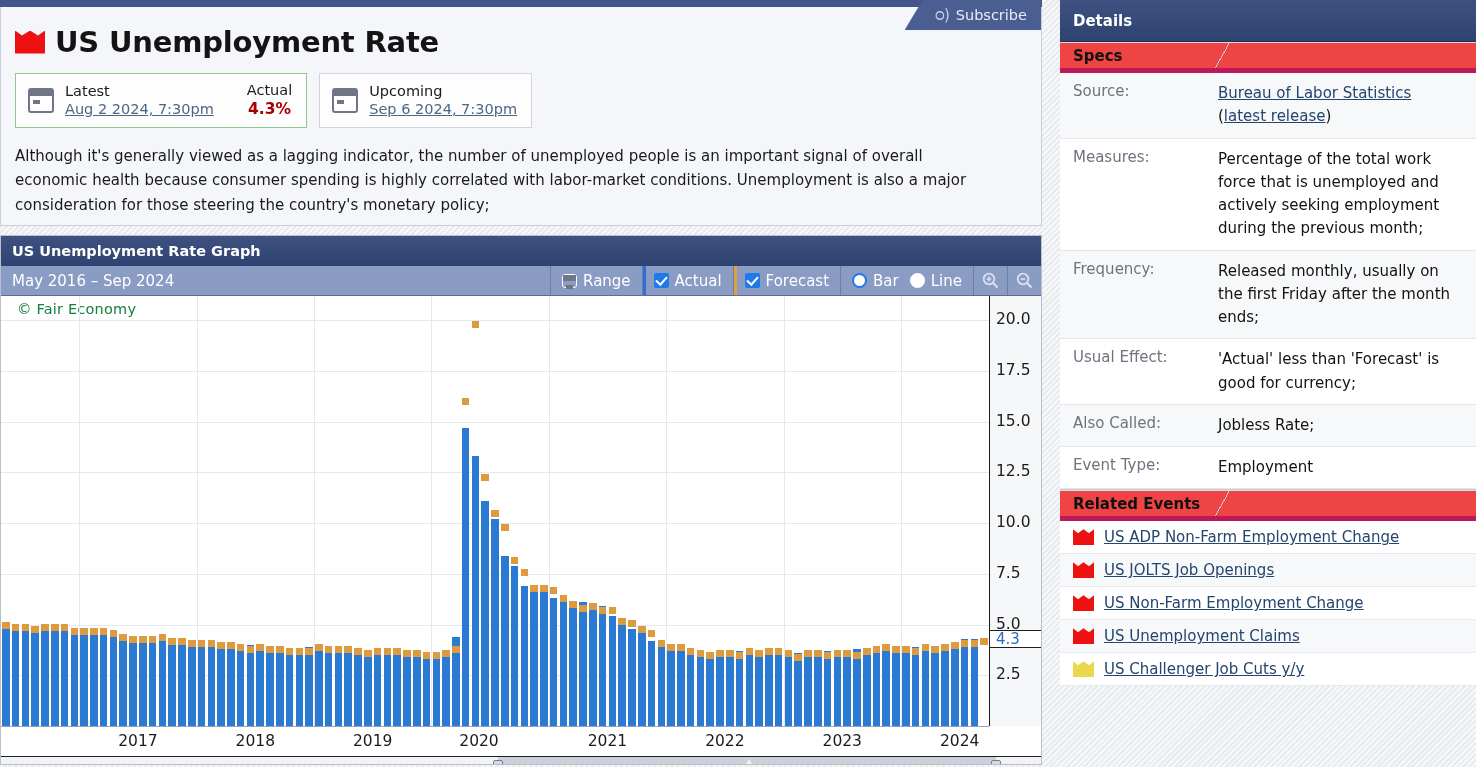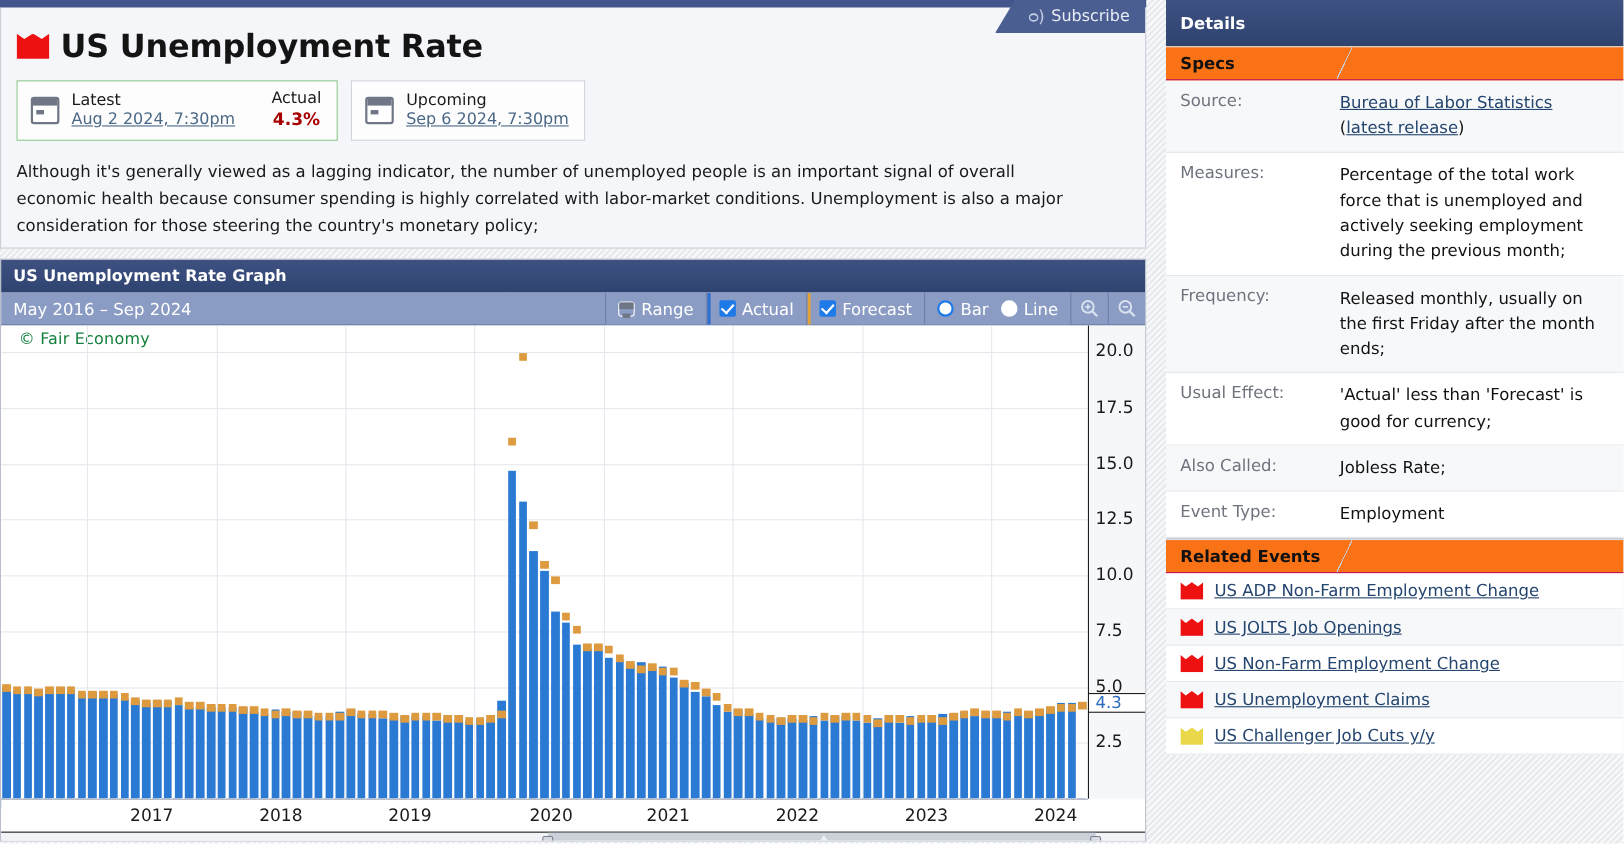--- a/index.html
+++ b/index.html
@@ -227,22 +227,22 @@
   }
   #details-hd {
     height: 42px; background: linear-gradient(#3e5181, #2f4370);
     color: #fff; font-size: 15px; font-weight: 700;
     display: flex; align-items: center; padding-left: 13px;
     border-bottom: 1px solid #20314f;
     text-align: center;
   }
   #details-body { background: #fff; border-bottom: 1px solid #c6cbd4; }
   .sec-hd {
-    position: relative; height: 31px; background: #f97316;
-    border-bottom: 1px solid #be185d; border-top: 1px solid #d9dde4;
+    position: relative; height: 31px; background: #ef4444;
+    border-bottom: 5px solid #be185d; border-top: 1px solid #d9dde4;
     display: flex; align-items: center; padding-left: 13px;
     font-size: 15px; font-weight: 700; color: #111;
   }
   .sec-hd::after {
     content: ""; position: absolute; left: 155px; top: 0; bottom: 0;
     width: 14px;
     background: linear-gradient(to bottom right, transparent 49%, #c9ced6 49%, #c9ced6 53%, transparent 53%);
   }
   .spec-row { display: flex; border-bottom: 1px solid #e3e6eb; }
   .spec-row:nth-child(odd) { background: #f7f8fa; }
@@ -591,21 +591,21 @@
             <div class="ytick" style="top: 115.755px;">15.0</div>
             <div class="ytick" style="top: 65.0472px;">17.5</div>
             <div class="ytick" style="top: 14.3396px;">20.0</div>
             <div id="cur-val" style="top: 333.783px;">4.3</div>
           </div>
         <div id="tickband"></div>
         <div id="xaxis">
             <div class="xtick" style="left: 136.95px;">2017</div>
             <div class="xtick" style="left: 254.337px; text-align: center;">2018</div>
             <div class="xtick" style="left: 371.723px;">2019</div>
-            <div class="xtick" style="left: 500px;">2020</div>
+            <div class="xtick" style="left: 478px;">2020</div>
             <div class="xtick" style="left: 606.495px;">2021</div>
             <div class="xtick" style="left: 723.881px;">2022</div>
             <div class="xtick" style="left: 841.267px;">2023</div>
             <div class="xtick" style="left: 958.653px;">2024</div>
           </div>
         <div id="scroll-track">
           <div id="scroll-thumb">
             <div id="thumb-arrow"></div>
           </div>
           <div class="grip" style="left:492px"></div>

